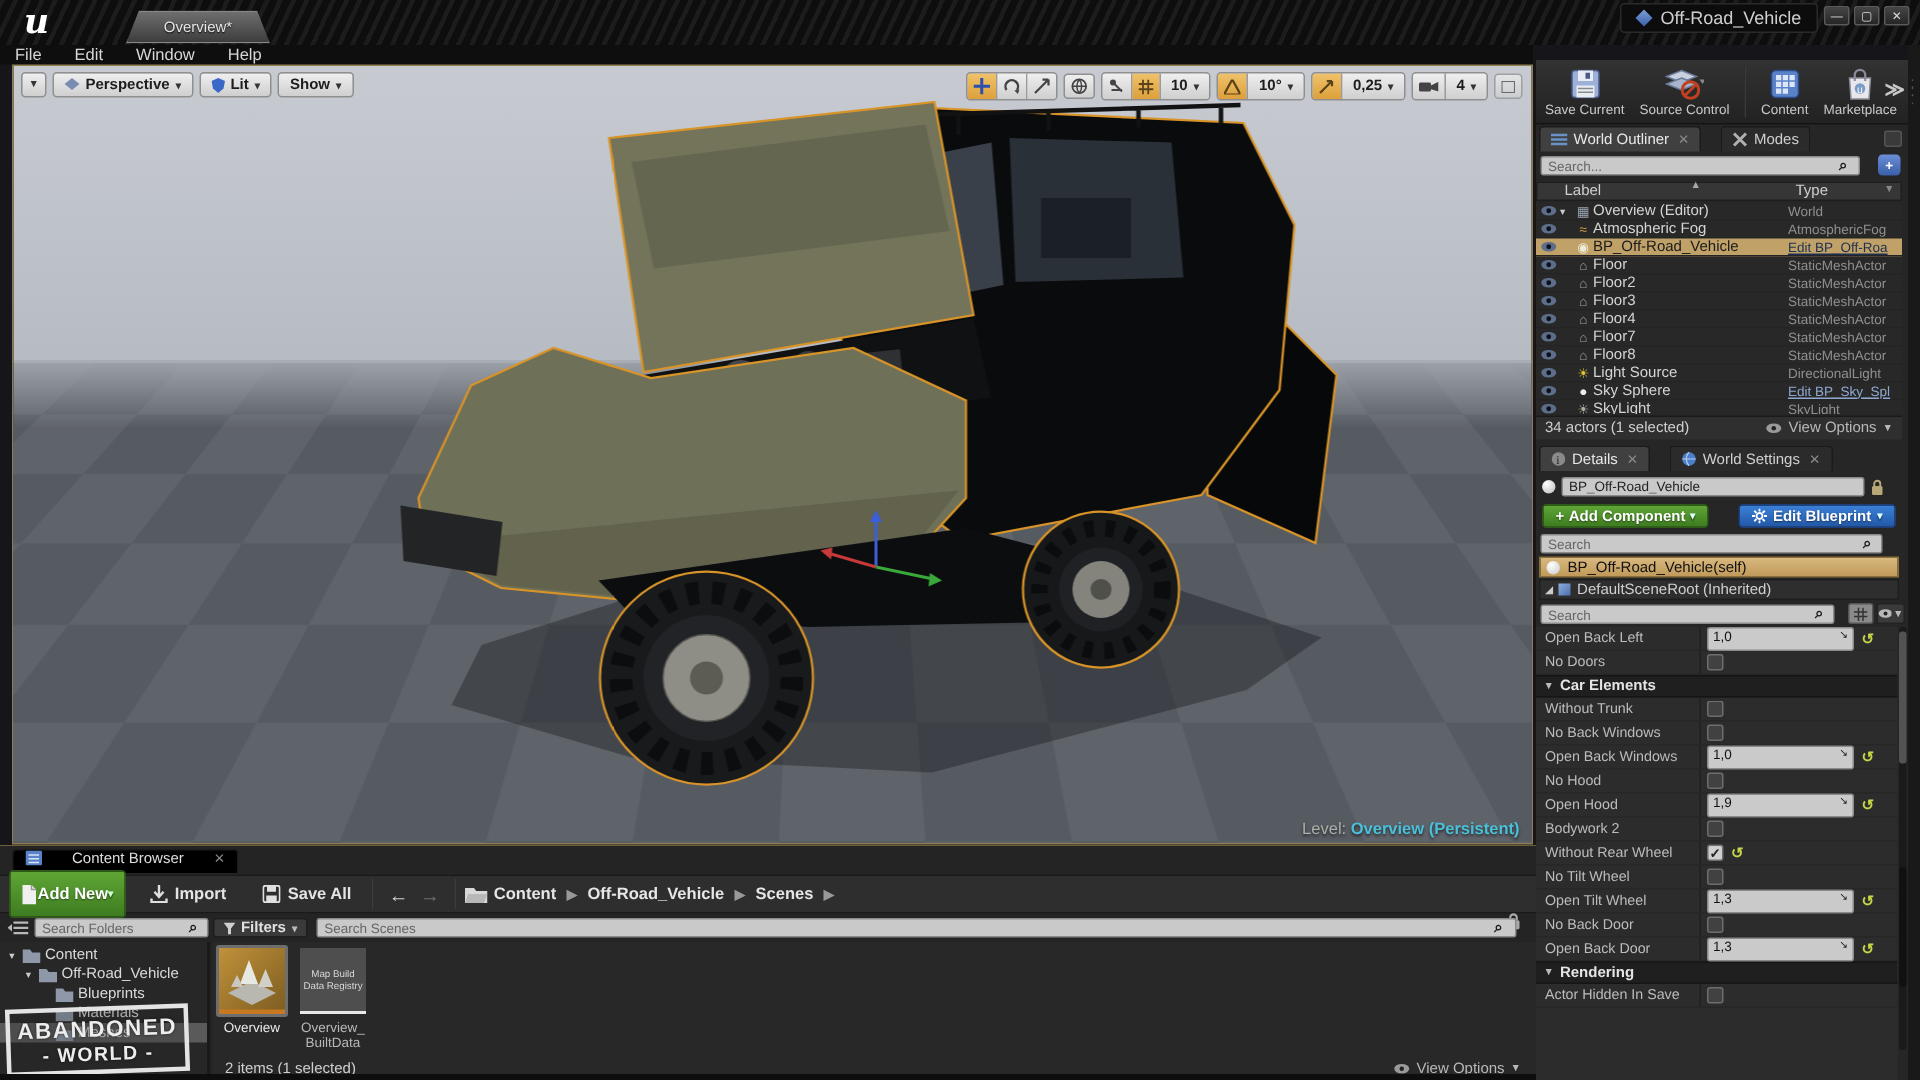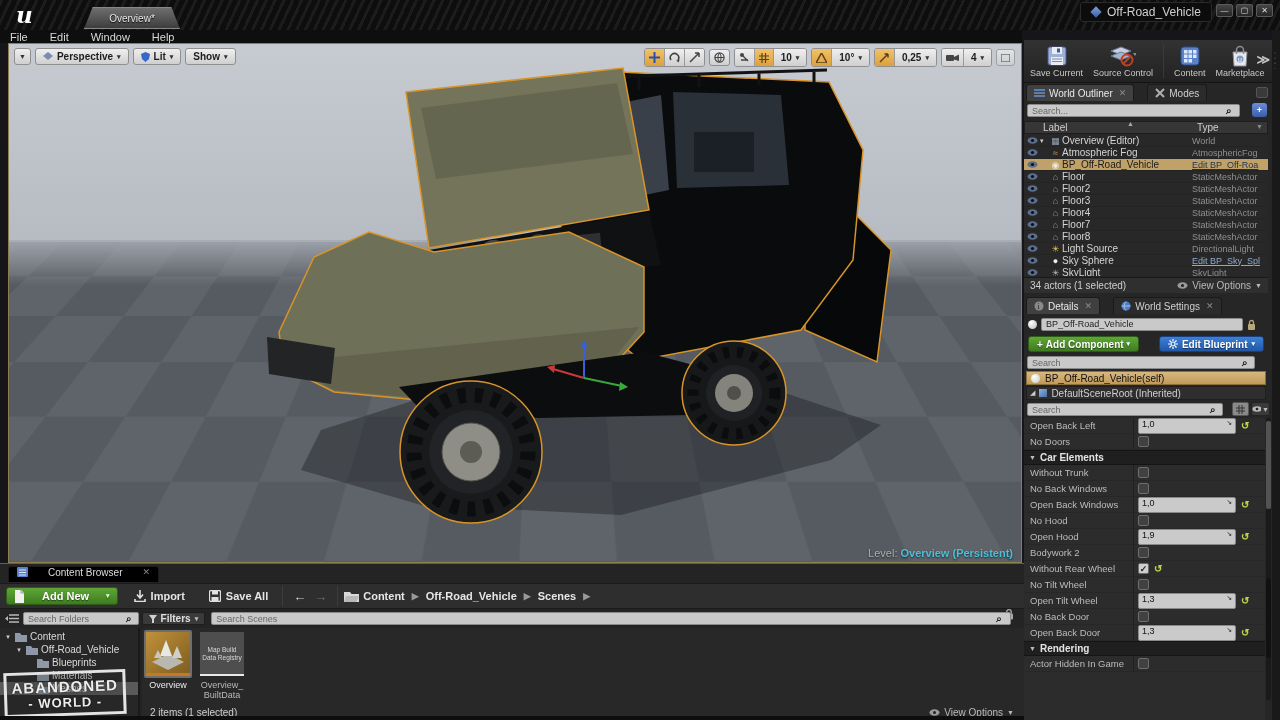--- a/index.html
+++ b/index.html
@@ -147,22 +147,22 @@
   .dscroll{position:absolute;left:242px;top:378px;width:5px;height:282px;background:#1a1a1a;border-radius:2px;}
   .dscroll .thumb{position:absolute;left:0;top:3px;width:5px;height:88px;background:#535353;border-radius:2px;}
   .dscroll .thumb2{position:absolute;left:0;top:160px;width:5px;height:80px;background:#111;border-radius:3px;}
 
   
   .cbrowser{position:absolute;left:0;top:563px;width:1024px;height:157px;background:#242424;border-top:1px solid #6b5f3c;}
   .cb-tab{position:absolute;left:8px;top:2px;height:16px;padding:0 8px;background:#000000;border:1px solid #1c1c1c;border-bottom:none;
     border-radius:3px 3px 0 0;display:flex;align-items:flex-start;gap:20px;font-size:10px;color:#ddd;}
   .cb-toolbar{position:absolute;left:0;top:19px;width:1024px;height:26px;background:#2e2e2e;border-top:1px solid #1a1a1a;
     border-bottom:1px solid #1a1a1a;display:flex;align-items:center;}
-  .cb-addnew{margin-left:6px;height:18px;padding:0 7px;background:linear-gradient(#5fa636,#3e7c20);border:1px solid #2d5c16;
-    border-radius:3px;color:#fff;font-size:11px;font-weight:bold;display:flex;align-items:center;gap:17px;text-shadow:0 1px 1px rgba(0,0,0,.5);}
+  .cb-addnew{margin-left:6px;height:32px;padding:0 7px;background:linear-gradient(#5fa636,#3e7c20);border:1px solid #2d5c16;
+    border-radius:3px;color:#fff;font-size:11px;font-weight:bold;display:flex;align-items:center;gap:0;text-shadow:0 1px 1px rgba(0,0,0,.5);}
   .cb-tbtn{height:18px;padding:0 8px;display:flex;align-items:center;gap:5px;font-size:11px;font-weight:bold;color:#e4e4e4;margin-left:8px;}
   .cb-sep{width:1px;height:20px;background:#1a1a1a;border-right:1px solid #3d3d3d;margin:0 6px;}
   .nav-arrow{font-size:13px;font-weight:bold;color:#cfcfcf;padding:0 4px;}
   .nav-arrow.dim{color:#6f6f6f;}
   .crumbs{display:flex;align-items:center;gap:7px;font-size:11px;font-weight:bold;color:#e6e6e6;margin-left:4px;}
   .crumb-sep{color:#999;font-size:9px;}
   .cb-lock{position:absolute;right:10px;top:24px;}
   .cb-filterrow{position:absolute;left:0;top:46px;width:1024px;height:17px;display:flex;align-items:center;}
   .src-toggle{margin-left:5px;display:flex;align-items:center;}
   .sf-wrap{display:flex;align-items:center;margin-left:4px;}
@@ -813,21 +813,21 @@
               <span class="numcorner">↘</span>
             </span>
             <span class="revert">↺</span>
           </span>
         </div>
         <div class="prop-section">
           <span class="sec-arrow">▼</span>
           <span>Rendering</span>
         </div>
         <div class="prop-row">
-    <span class="prop-label">Actor Hidden In Game</span>
+    <span class="prop-label">Actor Hidden In Save</span>
     <span class="prop-ctrl">
             <span class="cb"></span>
           </span>
         </div>
       </div>
     <div class="dscroll">
         <div class="thumb"></div>
         <div class="thumb2"></div>
       </div>
   </div>

